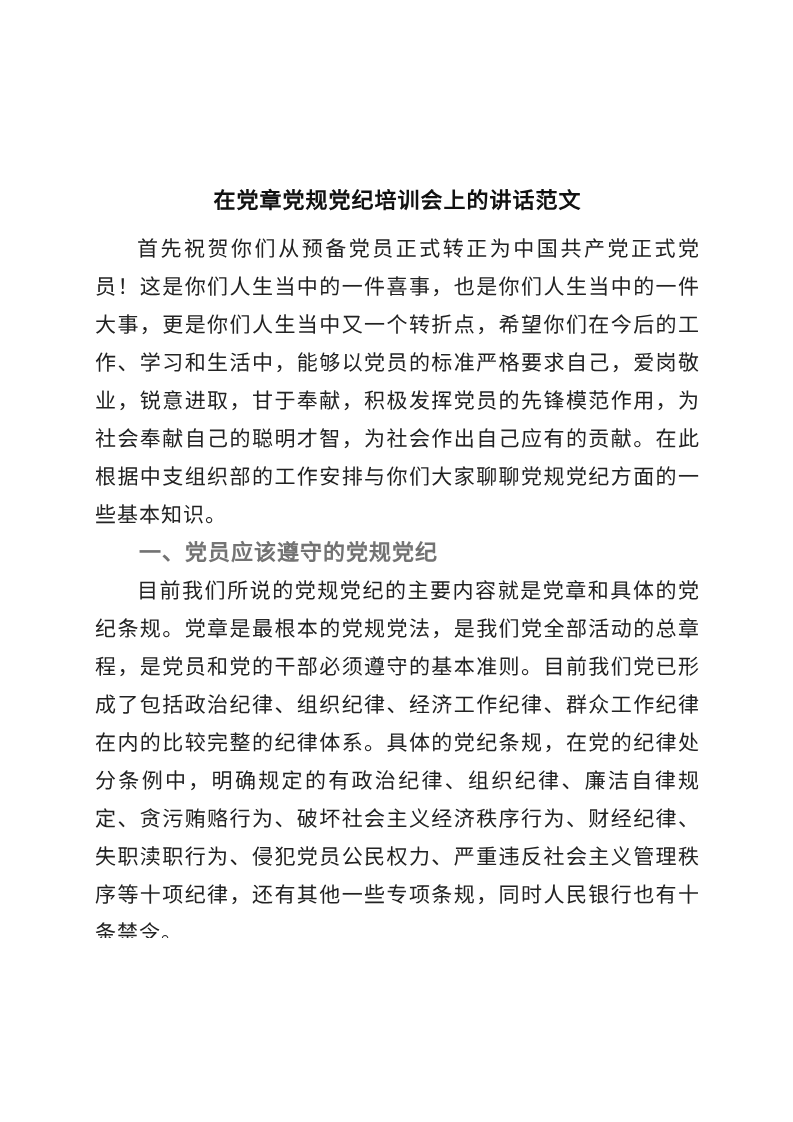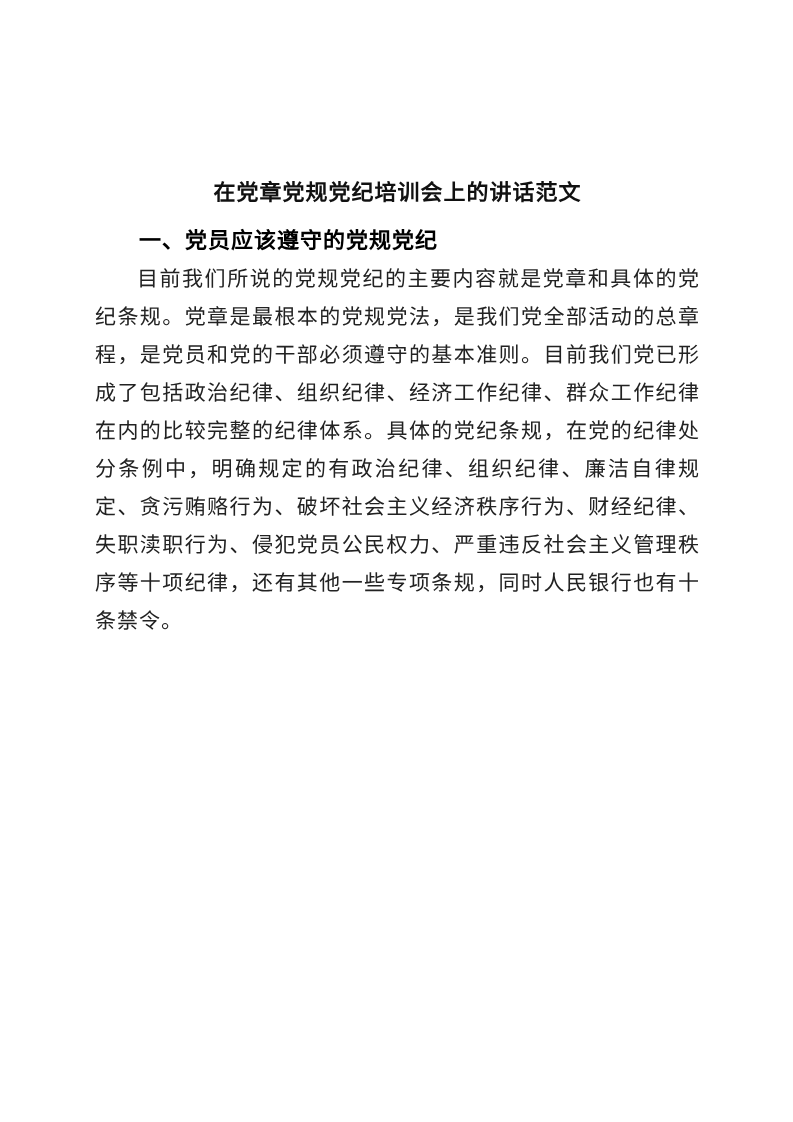--- a/index.html
+++ b/index.html
@@ -4,21 +4,21 @@
 <style>
   html, body {
     margin: 0;
     padding: 0;
     background: #ffffff;
   }
   .page {
     position: relative;
     width: 793px;
     height: 922px;
-    margin: 8px auto;
+    margin: 16px auto;
     background: #ffffff;
     overflow: hidden;
     font-family: "Liberation Serif", "DejaVu Serif", serif;
     color: #1c1c1c;
   }
   .content {
     padding: 170px 93px 0 95px;
   }
   .doc-title {
     margin: 0 0 14px 0;
@@ -39,25 +39,26 @@
     color: #222222;
     word-break: break-all;
   }
   .section-heading {
     margin: 0;
     font-size: 22px;
     font-weight: 700;
     line-height: 38px;
     letter-spacing: 1px;
     text-indent: 2em;
-    color: #000000;
+    color: #737373;
   }
 </style>
 </head>
 <body>
 
 <div class="page">
   <div class="content">
     <h1 class="doc-title">在党章党规党纪培训会上的讲话范文</h1>
+    <p class="body-para">首先祝贺你们从预备党员正式转正为中国共产党正式党员！这是你们人生当中的一件喜事，也是你们人生当中的一件大事，更是你们人生当中又一个转折点，希望你们在今后的工作、学习和生活中，能够以党员的标准严格要求自己，爱岗敬业，锐意进取，甘于奉献，积极发挥党员的先锋模范作用，为社会奉献自己的聪明才智，为社会作出自己应有的贡献。在此根据中支组织部的工作安排与你们大家聊聊党规党纪方面的一些基本知识。</p>
     <h2 class="section-heading">一、党员应该遵守的党规党纪</h2>
     <p class="body-para">目前我们所说的党规党纪的主要内容就是党章和具体的党纪条规。党章是最根本的党规党法，是我们党全部活动的总章程，是党员和党的干部必须遵守的基本准则。目前我们党已形成了包括政治纪律、组织纪律、经济工作纪律、群众工作纪律在内的比较完整的纪律体系。具体的党纪条规，在党的纪律处分条例中，明确规定的有政治纪律、组织纪律、廉洁自律规定、贪污贿赂行为、破坏社会主义经济秩序行为、财经纪律、失职渎职行为、侵犯党员公民权力、严重违反社会主义管理秩序等十项纪律，还有其他一些专项条规，同时人民银行也有十条禁令。</p>
   </div>
 </div>
 
 </body></html>

